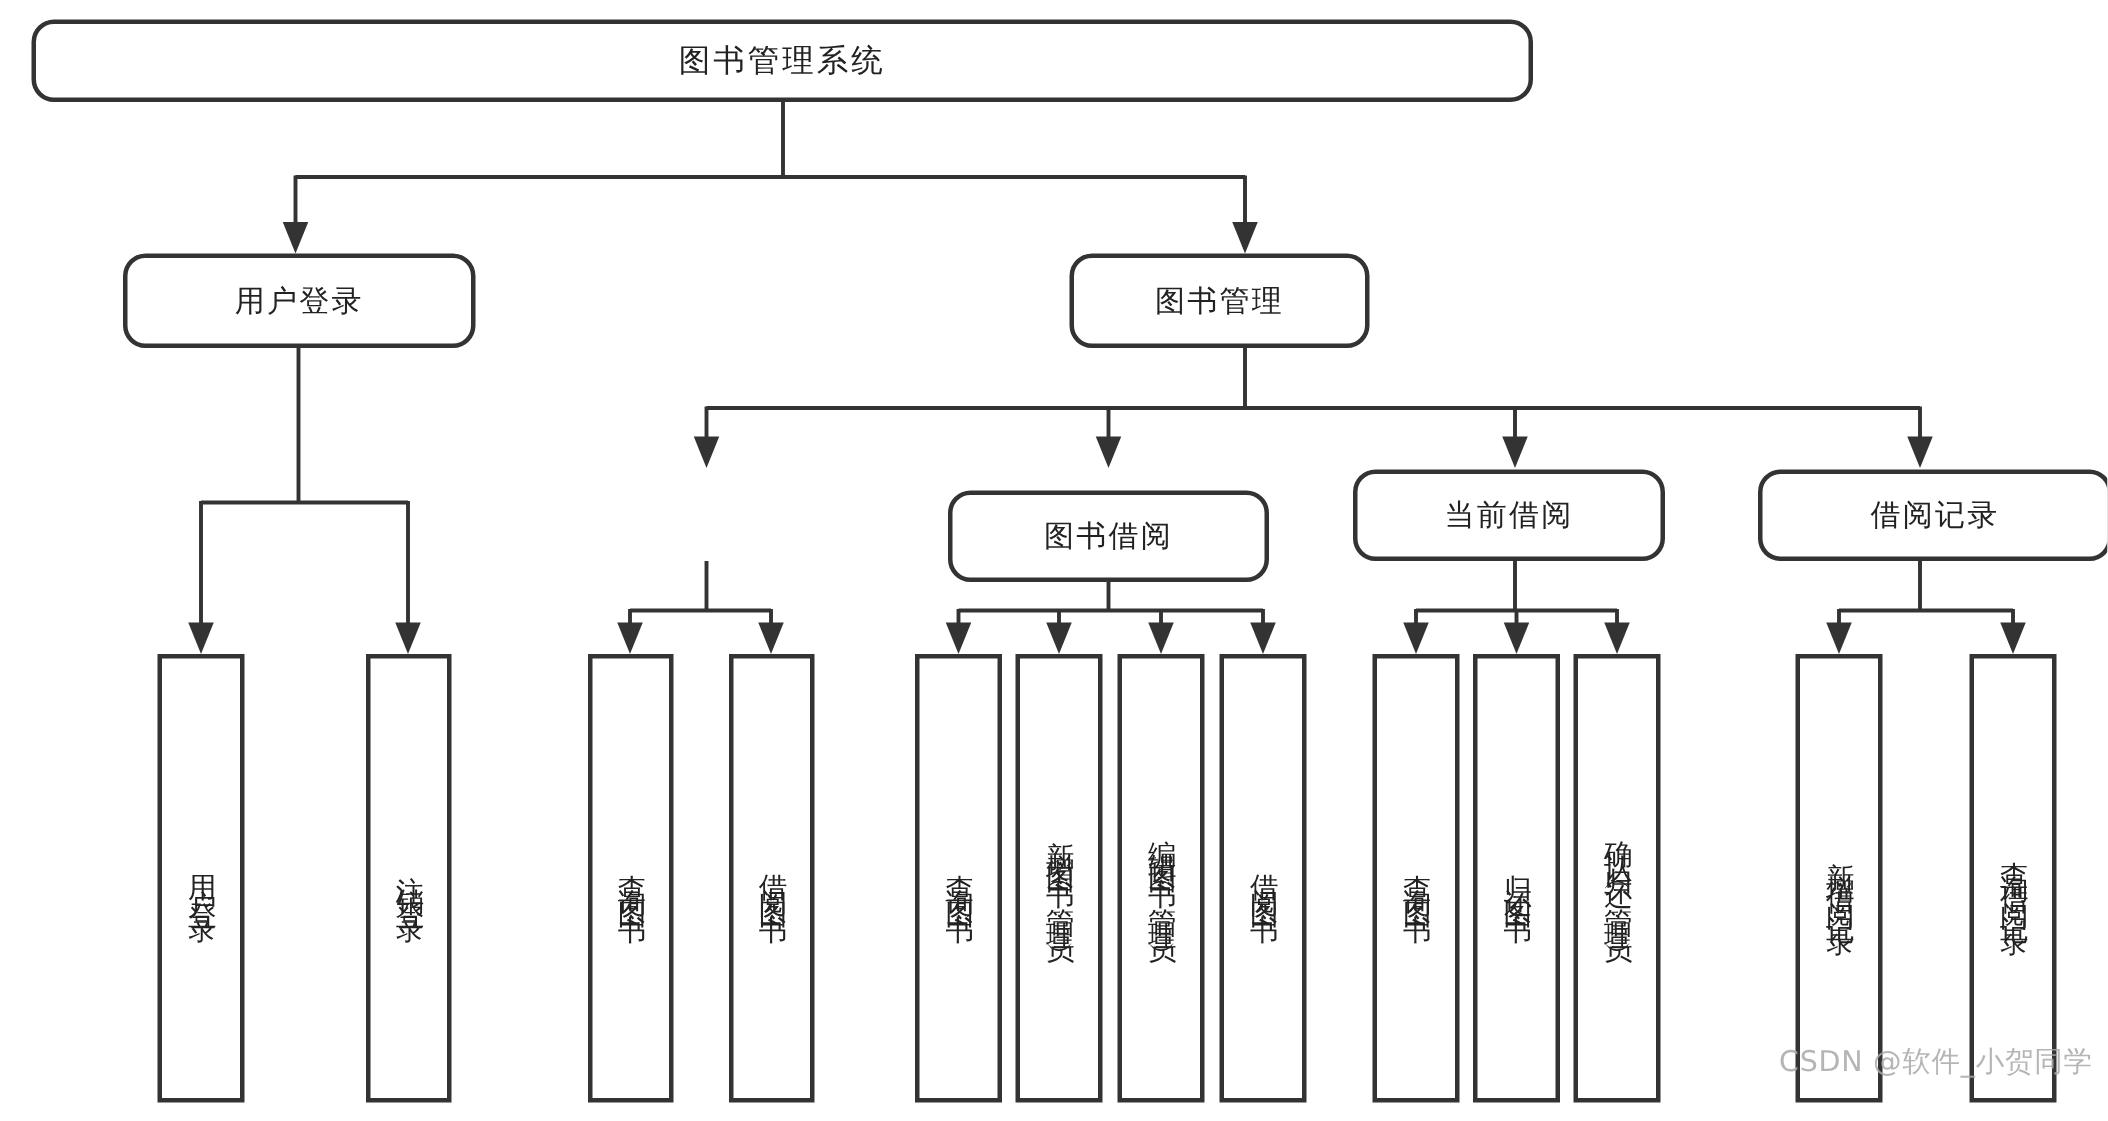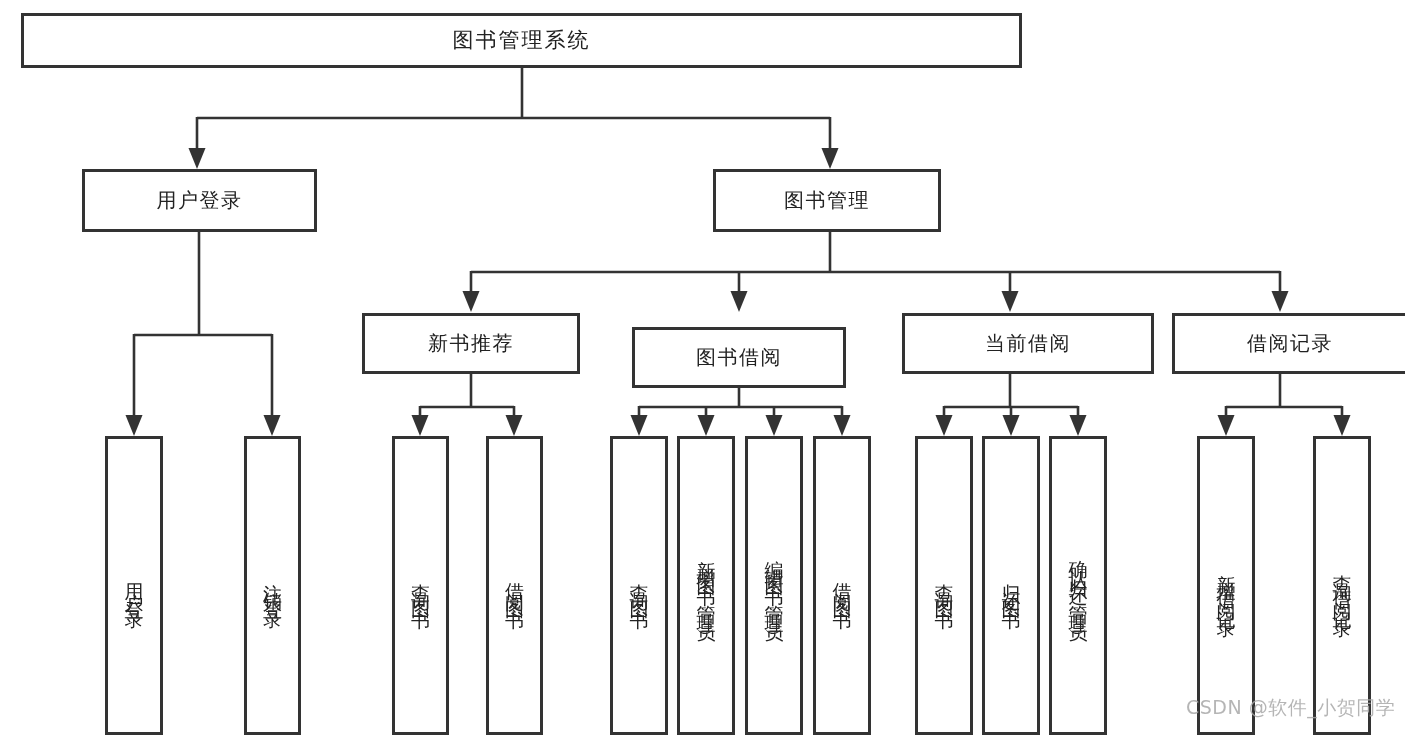--- a/index.html
+++ b/index.html
@@ -22,21 +22,21 @@
     box-sizing: border-box;
     border: 3px solid #333333;
     background: #ffffff;
     color: #222222;
     display: flex;
     align-items: center;
     justify-content: center;
     z-index: 1;
     line-height: 1.25;
   }
-  .h { font-size: 20px; letter-spacing: 1.5px; }
+  .h { font-size: 20px; letter-spacing: 1.5px; border-radius: 15px; }
   .title { font-size: 21px; letter-spacing: 2px; }
   .v {
     writing-mode: vertical-rl;
     text-orientation: mixed;
     font-size: 19px;
     letter-spacing: 9px;
   }
   .watermark {
     position: absolute;
     left: 1186px;
@@ -126,25 +126,24 @@
       <line x1="1226" y1="406" x2="1226" y2="421"></line>
       <polygon points="1217.5,415 1234.5,415 1226,436" stroke="none"></polygon>
       <line x1="1342" y1="406" x2="1342" y2="421"></line>
       <polygon points="1333.5,415 1350.5,415 1342,436" stroke="none"></polygon>
     </g>
   </svg>
 
   <div class="node h title" style="left:21px; top:13px; width:1001px; height:55px;">图书管理系统</div>
 
   <div class="node h" style="left:82px; top:169px; width:235px; height:63px;">用户登录</div>
-  <div class="node h" style="left:713px; top:169px; width:228px; height:63px;">图书管理</div>
+  <div class="node h" style="left:713px; top:169px; width:200px; height:63px;">图书管理</div>
 
-  <div class="node h" style="left:362px; top:313px; width:218px; height:61px;">新书推荐</div>
   <div class="node h" style="left:632px; top:327px; width:214px; height:61px;">图书借阅</div>
-  <div class="node h" style="left:902px; top:313px; width:252px; height:61px;">当前借阅</div>
+  <div class="node h" style="left:902px; top:313px; width:208px; height:61px;">当前借阅</div>
   <div class="node h" style="left:1172px; top:313px; width:236px; height:61px;">借阅记录</div>
 
   <div class="node v" style="left:105px; top:436px; width:58px; height:299px;">用户登录</div>
   <div class="node v" style="left:244px; top:436px; width:57px; height:299px;">注销登录</div>
 
   <div class="node v" style="left:392px; top:436px; width:57px; height:299px;">查询图书</div>
   <div class="node v" style="left:486px; top:436px; width:57px; height:299px;">借阅图书</div>
 
   <div class="node v" style="left:610px; top:436px; width:58px; height:299px;">查询图书</div>
   <div class="node v" style="left:677px; top:436px; width:58px; height:299px;">新增图书（管理员）</div>

